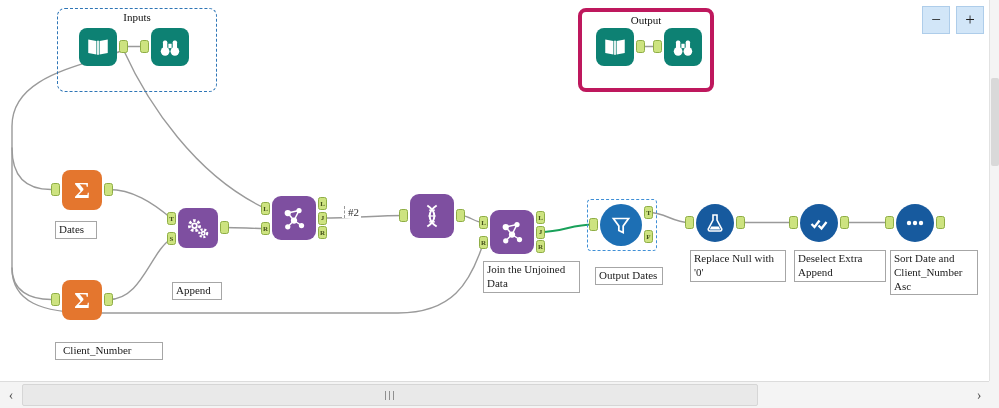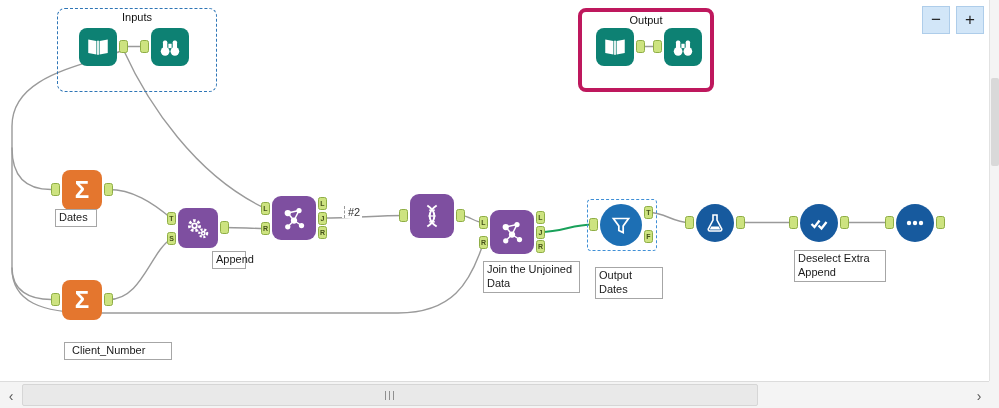--- a/index.html
+++ b/index.html
@@ -1,17 +1,17 @@
 <!DOCTYPE html>
 <html><head>
 <meta charset="utf-8">
 <style>
   * { margin:0; padding:0; box-sizing:border-box; }
   body { font-family:"Liberation Sans", sans-serif; background:#fff; }
-  .canvas { position:relative; width:999px; height:408px; background:#ffffff; overflow:hidden; }
+  .canvas { position:relative; width:999px; height:408px; background:#ffffff; overflow:hidden;font-family:Liberation Serif, serif; }
   .wires { position:absolute; left:0; top:0; z-index:1; pointer-events:none; }
   .tool { position:absolute; z-index:3; }
   .icon-box { width:100%; height:100%; display:flex; align-items:center; justify-content:center; border-radius:8px; }
   .round { border-radius:50%; }
   .teal { background:#0d8173; }
   .orange { background:#e4762e; }
   .purple { background:#7e4fa0; }
   .blue { background:#175a9e; }
   .blue-light { background:#1d6fb4; }
   .sigma { color:#fff; font-size:24px; font-weight:bold; line-height:1; }
@@ -127,45 +127,45 @@
     <div class="anchor in" style="top:12px;"></div>
   </div>
 
   <div class="tool" style="left:62px;top:170px;width:40px;height:40px;">
     <div class="icon-box orange">
       <span class="sigma">Σ</span>
     </div>
     <div class="anchor in" style="top:13px;"></div>
     <div class="anchor out" style="top:13px;"></div>
   </div>
-  <div class="tool-label" style="left:55px;top:209px;width:42px;">Dates</div>
+  <div class="tool-label" style="left:55px;top:221px;width:42px;">Dates</div>
 
   <div class="tool" style="left:62px;top:280px;width:40px;height:40px;">
     <div class="icon-box orange">
       <span class="sigma">Σ</span>
     </div>
     <div class="anchor in" style="top:13px;"></div>
     <div class="anchor out" style="top:13px;"></div>
   </div>
-  <div class="tool-label" style="left:64px;top:342px;width:108px;padding-left:7px;">Client_Number</div>
+  <div class="tool-label" style="left:55px;top:342px;width:108px;padding-left:7px;">Client_Number</div>
 
   <div class="tool" style="left:178px;top:208px;width:40px;height:40px;">
     <div class="icon-box purple">
       <svg width="28" height="28" viewBox="0 0 24 24" fill="none" stroke="#fff">
         <circle cx="9" cy="10" r="4.4" stroke-width="2.4" stroke-dasharray="2.2 1.6"></circle>
         <circle cx="9" cy="10" r="2" stroke-width="1.5"></circle>
         <circle cx="16.5" cy="16.5" r="3.3" stroke-width="2" stroke-dasharray="1.8 1.4"></circle>
         <circle cx="16.5" cy="16.5" r="1.4" stroke-width="1.3"></circle>
       </svg>
     </div>
     <div class="anchor in" style="top:4px;">T</div>
     <div class="anchor in" style="top:24px;">S</div>
     <div class="anchor out" style="top:13px;"></div>
   </div>
-  <div class="tool-label" style="left:172px;top:251px;width:34px;margin-left:40px;">Append</div>
+  <div class="tool-label" style="left:172px;top:282px;width:50px;">Append</div>
 
   <div class="tool" style="left:272px;top:196px;width:44px;height:44px;">
     <div class="icon-box purple" style="border-radius:9px;">
       <svg width="30" height="30" viewBox="0 0 24 24">
         <g stroke="#fff" stroke-width="1.2">
           <line x1="7" y1="8" x2="16" y2="6"></line>
             <line x1="7" y1="8" x2="12" y2="14"></line>
           <line x1="16" y1="6" x2="12" y2="14"></line>
             <line x1="12" y1="14" x2="7" y2="19"></line>
           <line x1="12" y1="14" x2="18" y2="18"></line>
@@ -248,20 +248,21 @@
   <div class="tool" style="left:696px;top:204px;width:38px;height:38px;">
     <div class="icon-box blue round">
       <svg width="24" height="24" viewBox="0 0 24 24">
         <path d="M10 4 h4 v5 l4.5 8.5 a1.6 1.6 0 0 1 -1.4 2.5 h-10.2 a1.6 1.6 0 0 1 -1.4 -2.5 L10 9 Z" fill="none" stroke="#fff" stroke-width="1.6"></path>
         <path d="M8.3 15.5 h7.4 l1.6 3 h-10.6 Z" fill="#fff"></path>
       </svg>
     </div>
     <div class="anchor in" style="top:12px;"></div>
     <div class="anchor out" style="top:12px;"></div>
   </div>
+  <div class="tool-label" style="left:690px;top:250px;width:96px;">Replace Null with '0'</div>
 
   <div class="tool" style="left:800px;top:204px;width:38px;height:38px;">
     <div class="icon-box blue round">
       <svg width="24" height="24" viewBox="0 0 24 24" fill="none" stroke="#fff" stroke-width="2.3">
         <path d="M4.5 13 l3 3 l5 -6.5"></path>
         <path d="M11.5 14.5 l3 3 l5 -6.5"></path>
       </svg>
     </div>
     <div class="anchor in" style="top:12px;"></div>
     <div class="anchor out" style="top:12px;"></div>
@@ -272,20 +273,21 @@
     <div class="icon-box blue round">
       <svg width="24" height="24" viewBox="0 0 24 24" fill="#fff">
         <circle cx="6" cy="12" r="2.2"></circle>
           <circle cx="12" cy="12" r="2.2"></circle>
           <circle cx="18" cy="12" r="2.2"></circle>
       </svg>
     </div>
     <div class="anchor in" style="top:12px;"></div>
     <div class="anchor out" style="top:12px;"></div>
   </div>
+  <div class="tool-label" style="left:890px;top:250px;width:88px;">Sort Date and Client_Number Asc</div>
 
   <div class="zoom-btn" style="left:922px;top:6px;">−</div>
   <div class="zoom-btn" style="left:956px;top:6px;">+</div>
 
   <div class="v-scrollbar">
     <div class="v-thumb"></div>
   </div>
 
   <div class="h-scrollbar">
     <div class="scroll-arrow" style="left:1px;">‹</div>

